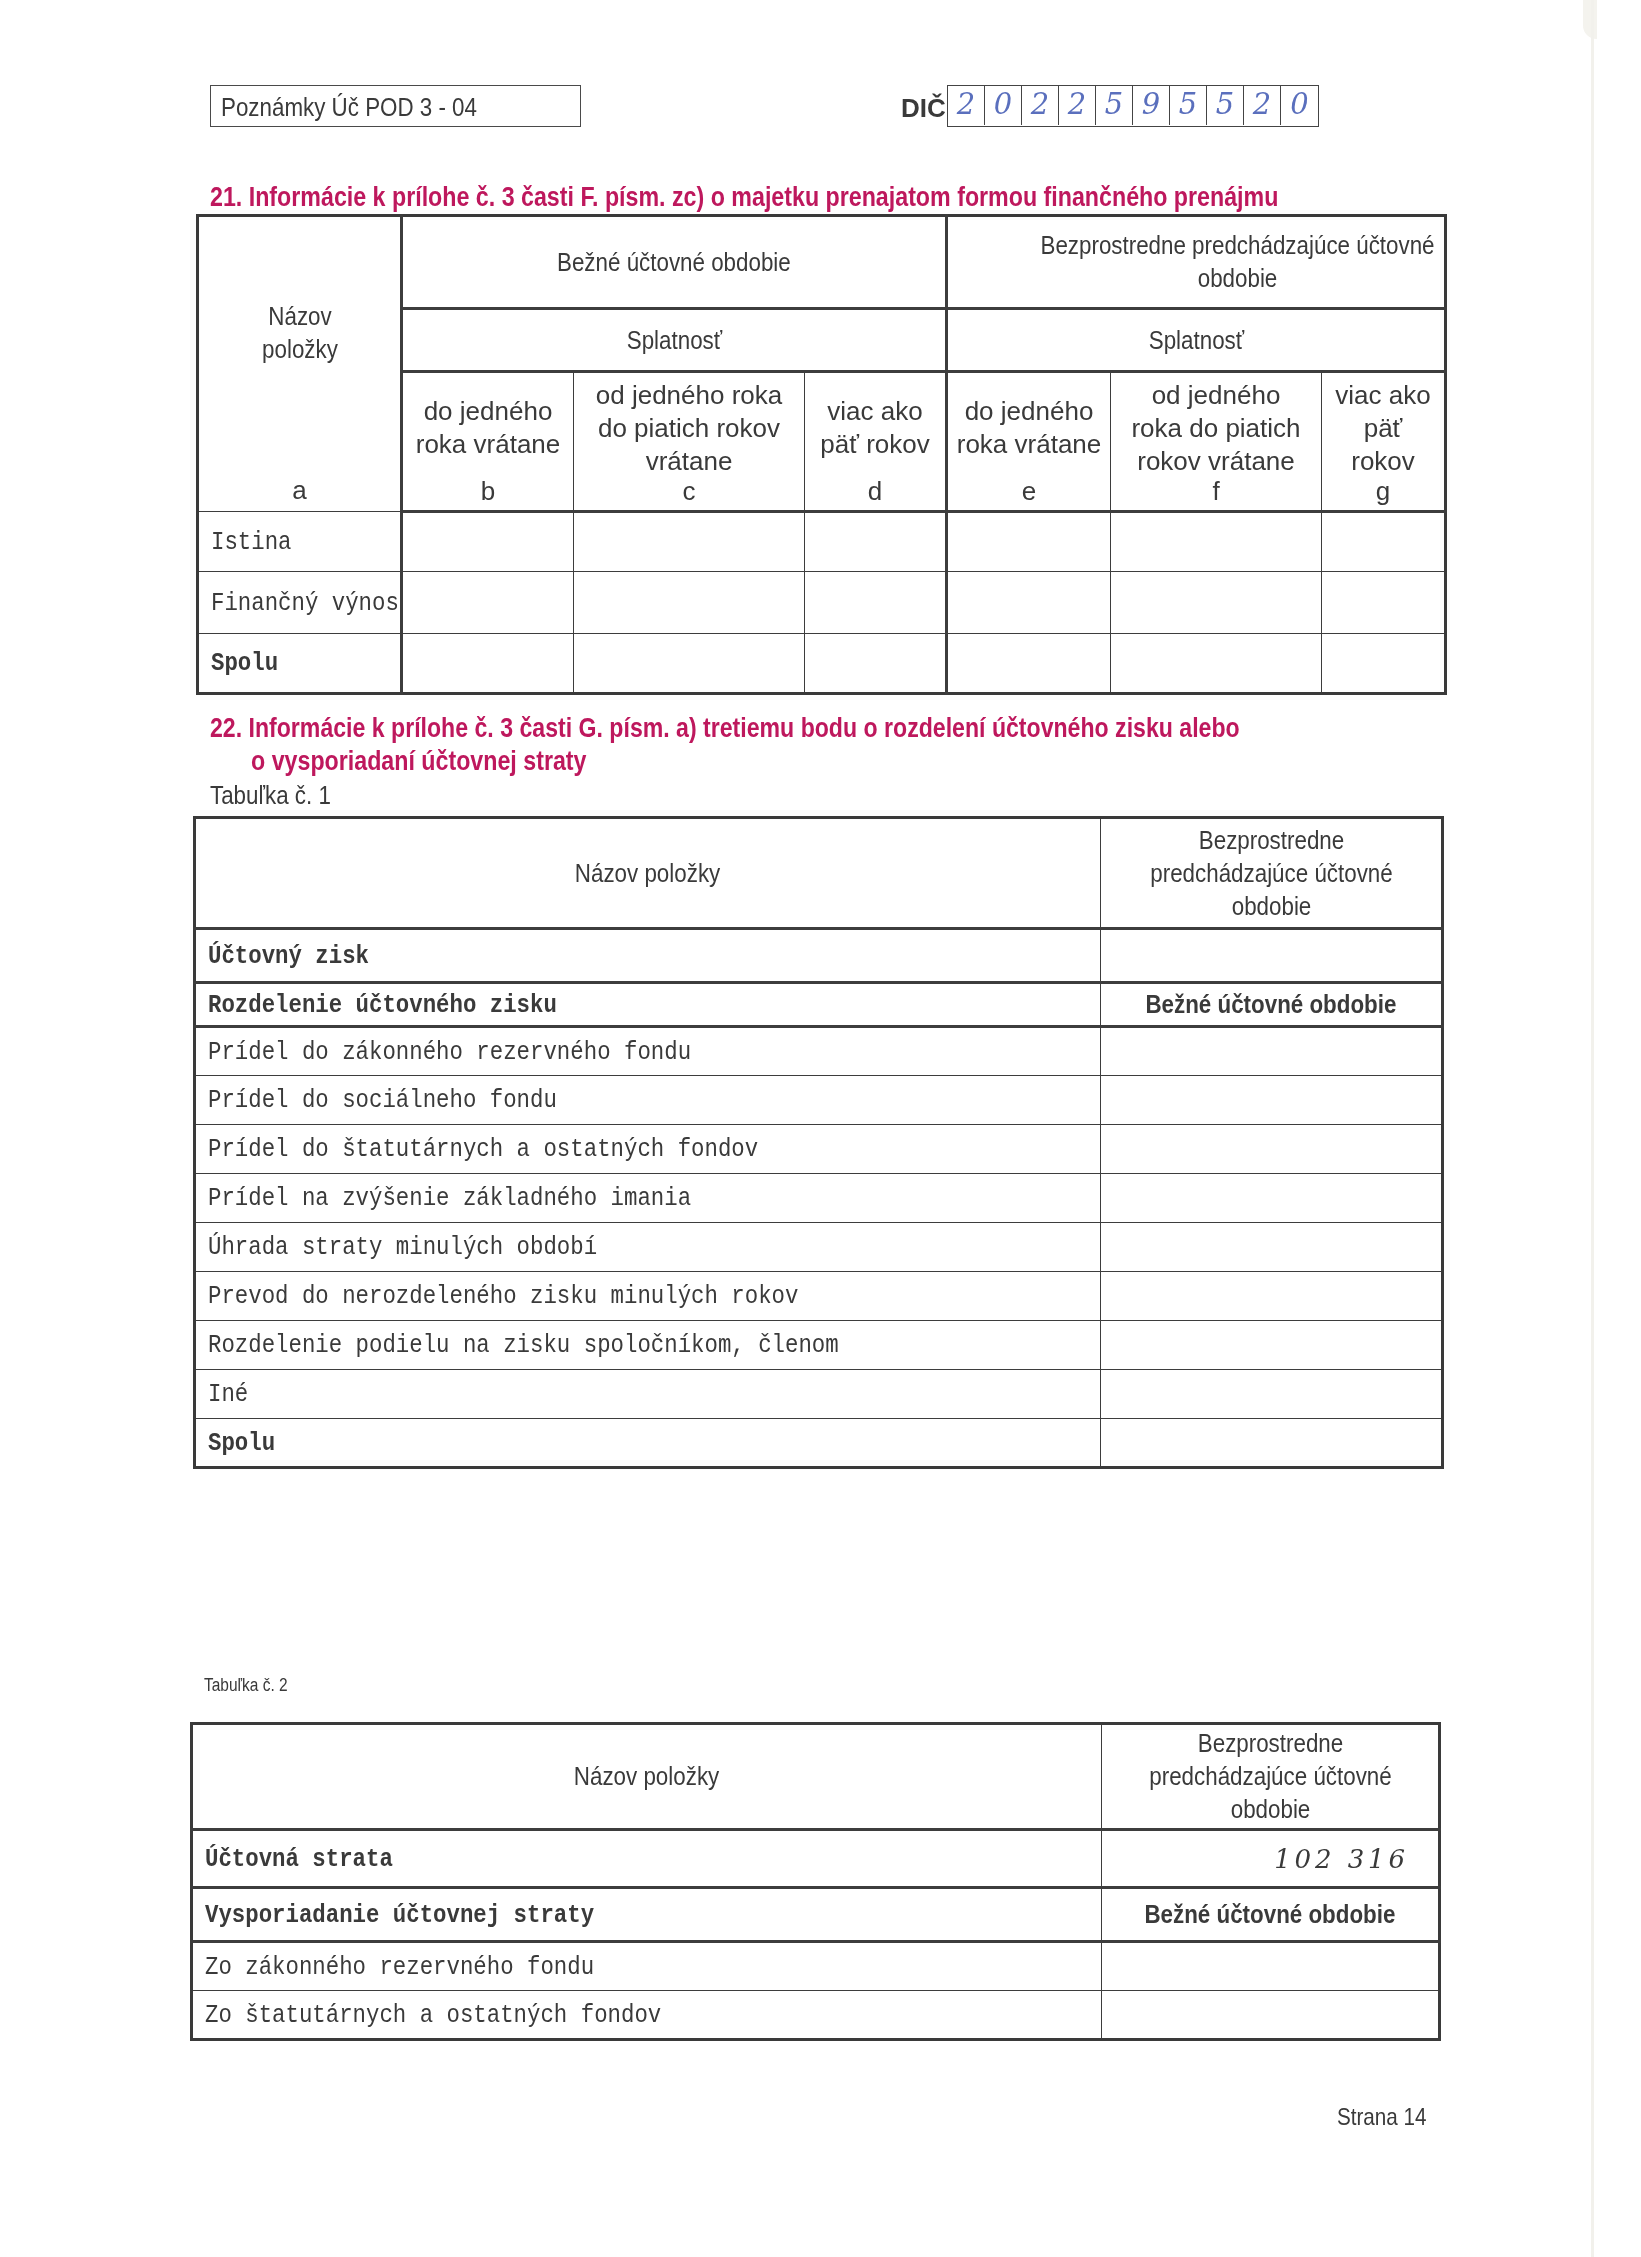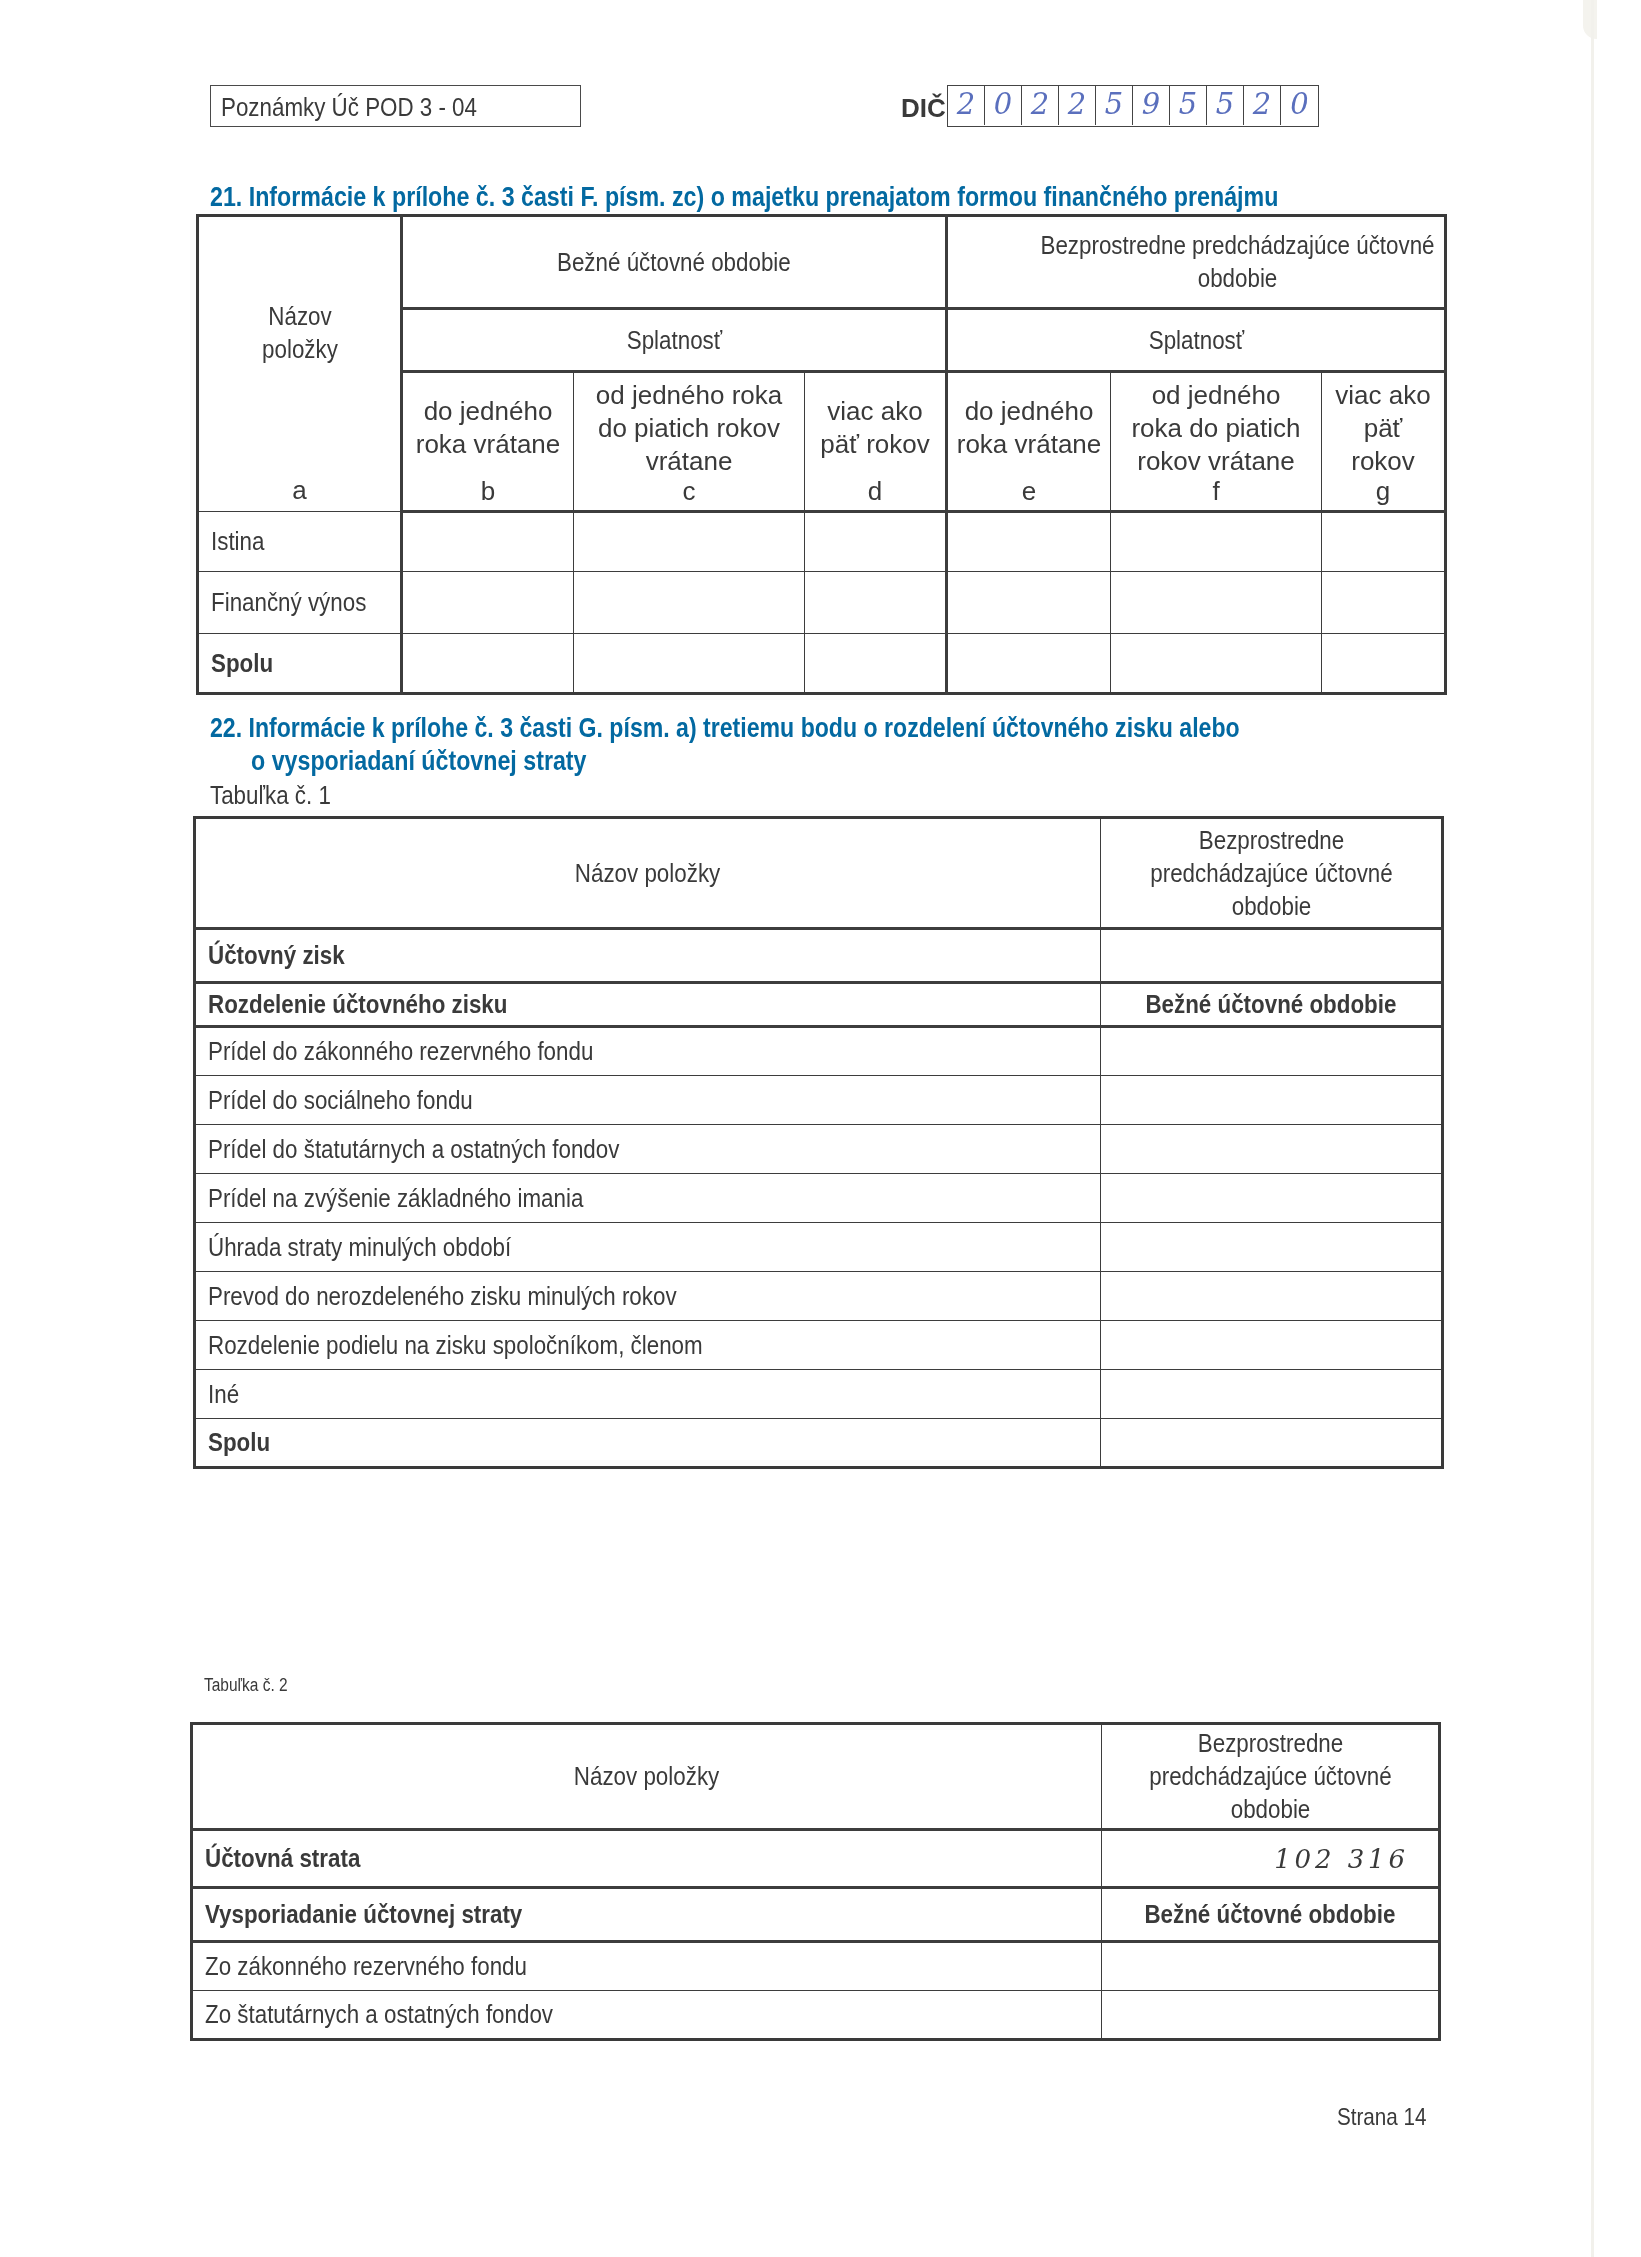--- a/index.html
+++ b/index.html
@@ -14,28 +14,28 @@
 
   #form-code { left: 210px; top: 85px; width: 371px; height: 42px; border: 1.9px solid #4a4a4a; box-sizing: border-box; }
   #form-code span { position: absolute; left: 9.7px; top: 5.8px; font-size: 26px; }
 
   #dic-label { left: 901px; top: 93px; font-size: 26px; font-weight: bold; }
   #dic-boxes { left: 947px; top: 85px; height: 42px; display: flex; border: 1.9px solid #444; box-sizing: border-box; }
   .dic-box { width: 37px; height: 39px; border-right: 1.9px solid #444; box-sizing: border-box; position: relative;
              color: #5a6fbd; font-family: "DejaVu Serif", serif; font-style: italic; font-size: 29px; text-align: center; line-height: 37px; }
   .dic-box:last-child { border-right: none; }
 
-  .sec-title { font-weight: bold; font-size: 27px; color: #0369a1; }
+  .sec-title { font-weight: bold; font-size: 27px; color: #be185d; }
 
   table.grid { border-collapse: collapse; position: absolute; table-layout: fixed; }
   table.grid td { border: 1.9px solid #3d3d3d; padding: 0; vertical-align: middle; font-size: 26px; color: #3a3a3a; }
   table.grid .thick-b { border-bottom-width: 3.9px; }
   table.grid .thick-r { border-right-width: 3.9px; }
   .hc { text-align: center; line-height: 33px; }
-  .lbl { padding-left: 11.6px !important; }
+  .lbl { padding-left: 11.6px !important; font-family: Liberation Mono, monospace; }
   .bold { font-weight: bold; }
   .hand { color: #5a6fbd; font-family: "DejaVu Serif", serif; font-style: italic; font-size: 37px; text-align: center; letter-spacing: 3.9px; }
 
   #tableA { left: 196px; top: 214px; width: 1247px; border: 3.9px solid #3a3a3a; }
   #tableB { left: 193px; top: 816px; width: 1247px; border: 3.9px solid #3a3a3a; }
   #tableC { left: 190px; top: 1722px; width: 1248px; border: 3.9px solid #3a3a3a; }
 
   #page-number { left: 1337px; top: 2103px; font-size: 24px; }
 </style>
 </head>

